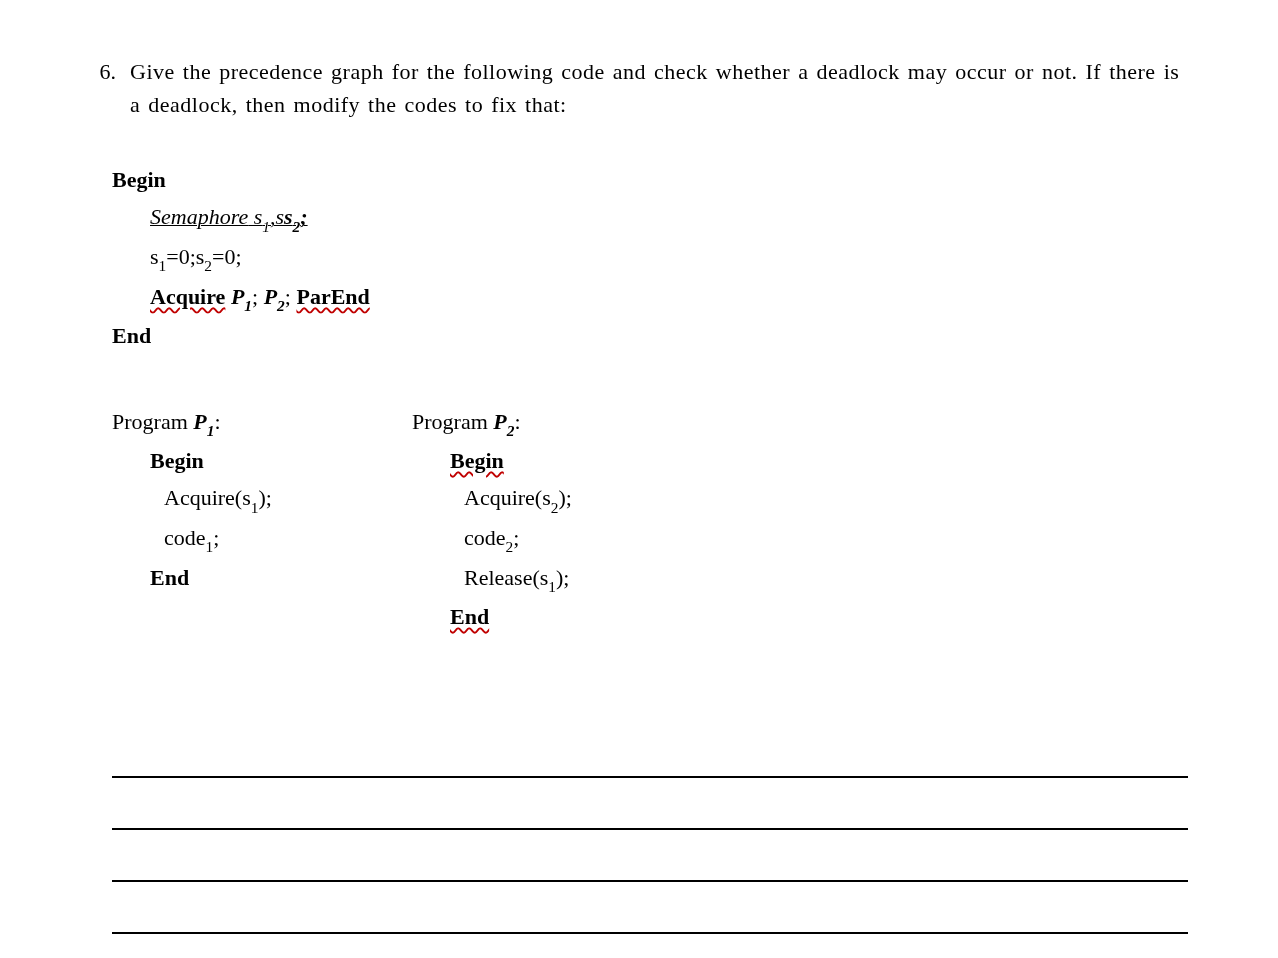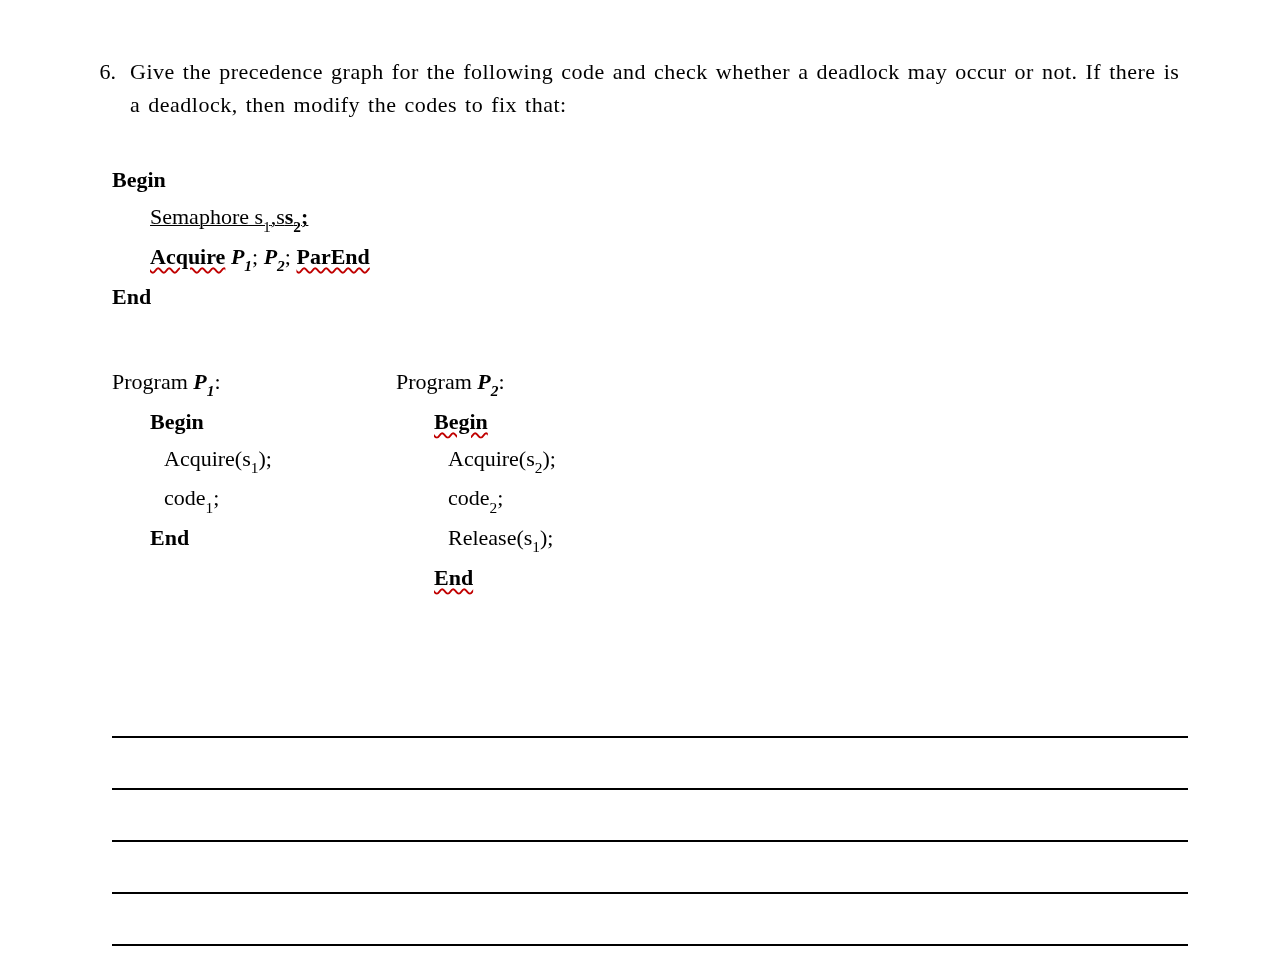--- a/index.html
+++ b/index.html
@@ -41,35 +41,36 @@
     .italic {
       font-style: italic;
       font-weight: bold;
     }
     .indent-1 {
       margin-left: 38px;
     }
     .underline {
       text-decoration: underline;
       text-decoration-thickness: 1px;
+      font-style: italic;
     }
     .wavy-red {
       text-decoration: underline wavy #c00000;
       text-decoration-thickness: 1.5px;
       text-underline-offset: 3px;
     }
     .sub {
       font-size: 0.7em;
       vertical-align: sub;
       position: relative;
       top: 2px;
     }
     .programs-row {
       display: flex;
-      gap: 54px;
+      gap: 70px;
       margin-top: 48px;
       margin-left: -18px;
     }
     .program-col {
       min-width: 230px;
     }
     .prog-header {
       font-size: 22px;
     }
     .prog-begin {
@@ -102,20 +103,23 @@
 
 <div class="question-wrapper">
   <div class="question-number">6.</div>
   <div class="question-content">
     <div class="question-text">Give the precedence graph for the following code and check whether a deadlock may occur or not. If there is a deadlock, then modify the codes to fix that:</div>
 
     <div class="code-block">
       <div class="bold line-row">Begin</div>
       <div class="indent-1 line-row">
         <span class="underline"><span>Semaphore</span><span> s</span><span class="sub">1</span><span>,s</span><span class="bold"><span>s</span><span class="sub">2</span><span>;</span></span></span>
+      </div>
+      <div class="indent-1 line-row">
+        <span>s</span><span class="sub">1</span><span>=0;s</span><span class="sub">2</span><span>=0;</span>
       </div>
       <div class="indent-1 line-row">
         <span class="bold wavy-red">Acquire</span><span class="italic"><span> P</span><span class="sub">1</span></span><span>; </span><span class="italic"><span>P</span><span class="sub">2</span></span><span>; </span><span class="bold wavy-red">ParEnd</span>
       </div>
       <div class="bold line-row">End</div>
     </div>
 
     <div class="programs-row">
       <div class="program-col">
         <div class="prog-header line-row">

